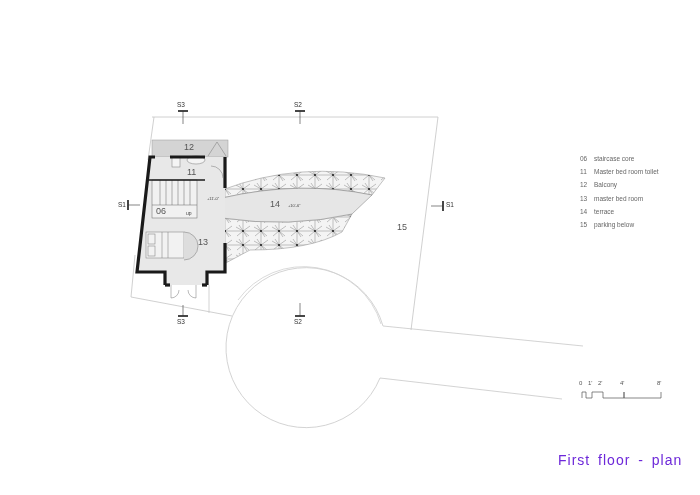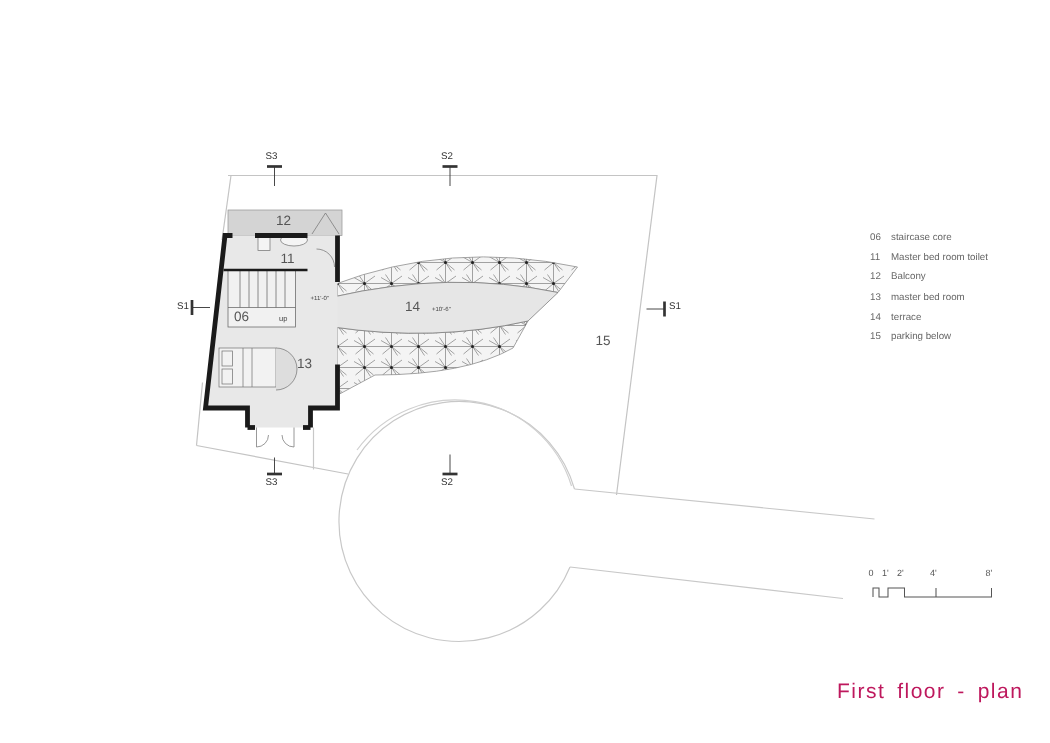--- a/index.html
+++ b/index.html
@@ -1,21 +1,21 @@
 <!DOCTYPE html>
 <html><head>
 <meta charset="utf-8">
 <style>
   html, body { margin:0; padding:0; background:#ffffff; }
   body { width:700px; height:495px; position:relative; overflow:hidden; font-family:"Liberation Sans", sans-serif; }
   #plan { position:absolute; left:0; top:0; width:700px; height:495px; }
   .legend { position:absolute; left:580px; top:152px; font-size:6.5px; color:#666; line-height:13.2px; }
   .legend-row { display:flex; white-space:nowrap; }
   .legend-num { width:14px; }
-  .title { position:absolute; left:558px; top:452px; font-size:14px; color:#be185d; letter-spacing:1px; word-spacing:3px; }
+  .title { position:absolute; left:558px; top:452px; font-size:14px; color:#6d28d9; letter-spacing:1px; word-spacing:3px; }
   .sec { position:absolute; font-size:6.5px; color:#333; }
   .room { position:absolute; font-size:9px; color:#555; }
   .lvl { position:absolute; font-size:4px; color:#444; }
   .scale-lbl { position:absolute; font-size:6px; color:#555; top:380px; }
 </style>
 </head>
 <body>
 
 <svg id="plan" viewBox="0 0 700 495" xmlns="http://www.w3.org/2000/svg">
   <defs>

